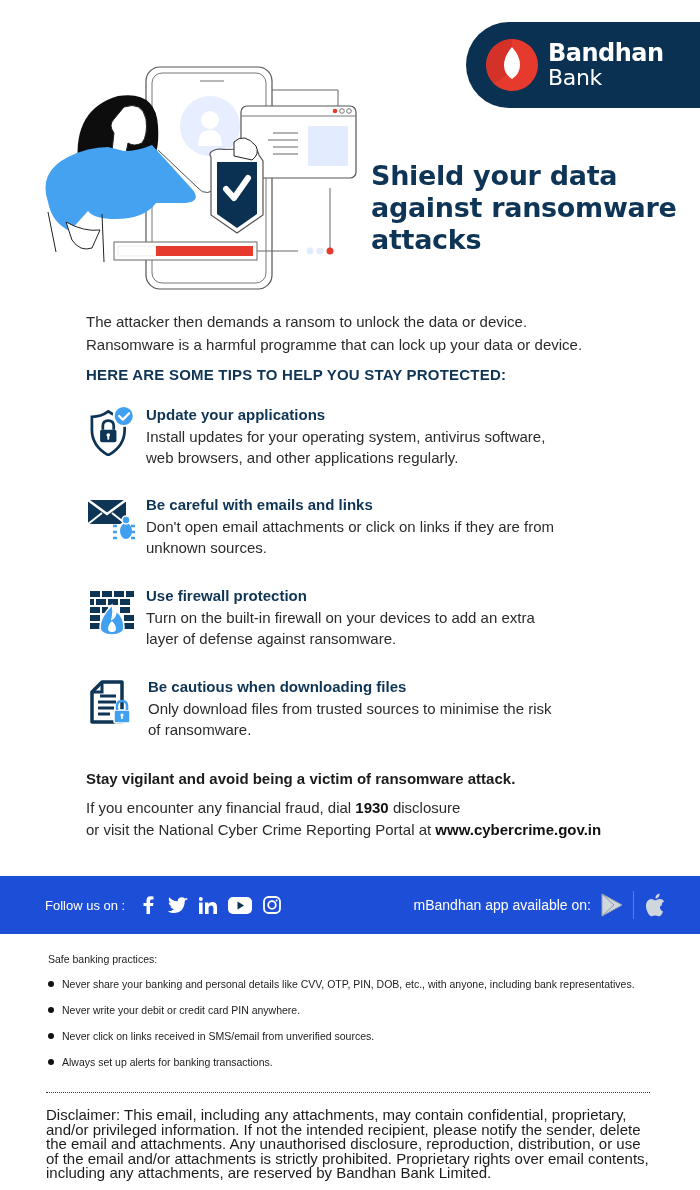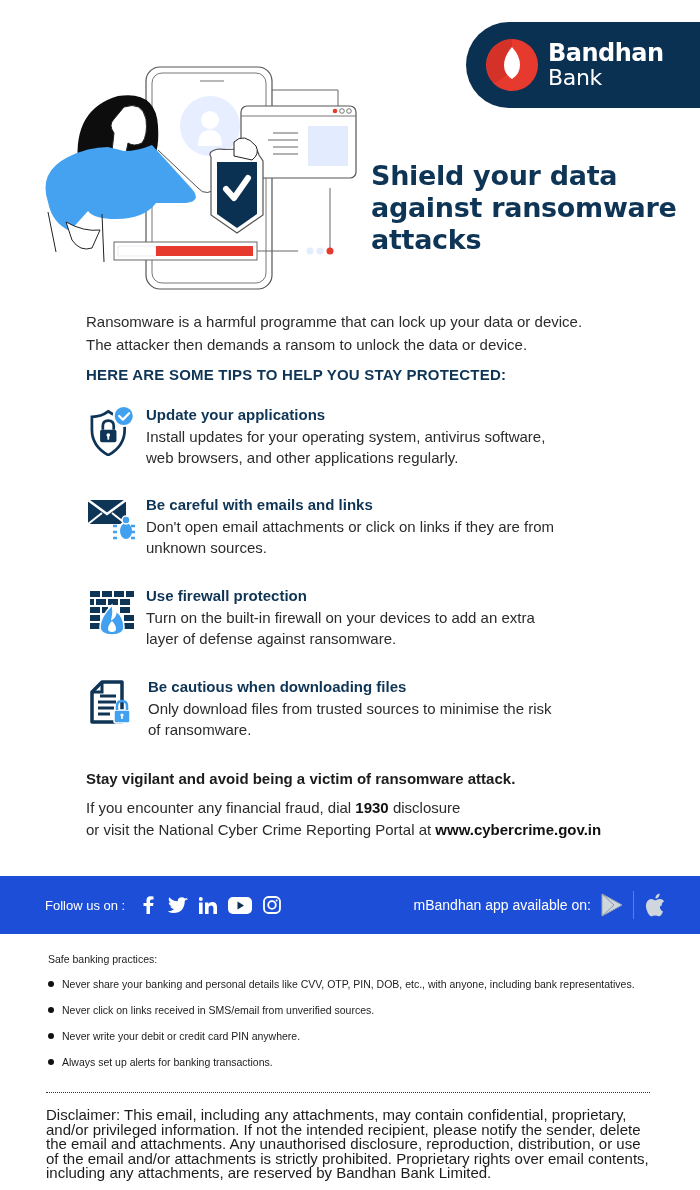--- a/index.html
+++ b/index.html
@@ -127,22 +127,22 @@
     <div class="logo-text">
       <span class="l1">Bandhan</span>
       <span class="l2">Bank</span>
     </div>
   </div>
 
   <h1 class="headline">Shield your data against ransomware attacks</h1>
 </div>
 
 <div class="content">
+  <p class="intro">The attacker then demands a ransom to unlock the data or device.</p>
   <p class="intro">Ransomware is a harmful programme that can lock up your data or device.</p>
-  <p class="intro">The attacker then demands a ransom to unlock the data or device.</p>
   <p class="tips-heading">HERE ARE SOME TIPS TO HELP YOU STAY PROTECTED:</p>
 </div>
 
 <div class="tip" style="top:406px;">
   <svg class="ticon" viewBox="0 0 50 55">
     <path d="M22 6 q8 6 18 6 v14 q0 18-18 28 q-18-10-18-28 v-14 q10 0 18-6 z" fill="#fff" stroke="#0f3556" stroke-width="3"></path>
     <rect x="13" y="26" width="18" height="14" rx="2" fill="#0f3556"></rect>
     <path d="M16 26 v-4 q0-6 6-6 q6 0 6 6 v4" fill="none" stroke="#0f3556" stroke-width="3"></path>
     <circle cx="22" cy="32" r="2" fill="#fff"></circle>
     <rect x="21" y="32" width="2" height="5" fill="#fff"></rect>
@@ -264,21 +264,21 @@
           <path d="M16.5 12.7 q0-3 2.6-4.4 q-1.5-2.2-4-2.3 q-1.6-0.1-3.2 0.8 q-0.9 0.5-1.5 0.5 q-0.7 0-1.7-0.5 q-1.3-0.7-2.6-0.7 q-2.6 0.1-4 2.4 q-1.9 3.1-0.6 7.9 q1 3.3 2.8 5.6 q1 1.3 2.1 1.3 q0.8 0 1.8-0.5 q1-0.4 2-0.4 q1 0 1.9 0.4 q1.1 0.5 1.9 0.5 q1.3 0 2.3-1.5 q1.1-1.6 1.7-3.4 q-1.5-0.6-2.3-2 q-0.8-1.2-0.8-3 z M13.4 4.3 q1.4-1.8 1.2-3.8 q-1.7 0.1-3 1.4 q-1.4 1.5-1.2 3.7 q1.8 0.1 3-1.3 z" fill="#cfd6de"></path>
         </svg>
     </span>
   </div>
 </div>
 
 <div class="practices">
   <p class="ptitle">Safe banking practices:</p>
   <ul>
     <li>Never share your banking and personal details like CVV, OTP, PIN, DOB, etc., with anyone, including bank representatives.</li>
+    <li>Never write your debit or credit card PIN anywhere.</li>
     <li>Never click on links received in SMS/email from unverified sources.</li>
-    <li>Never write your debit or credit card PIN anywhere.</li>
     <li> Always set up alerts for banking transactions.</li>
   </ul>
 </div>
 
 <div class="divider"></div>
 
 <p class="disclaimer">Disclaimer: This email, including any attachments, may contain confidential, proprietary, and/or privileged information. If not the intended recipient, please notify the sender, delete the email and attachments. Any unauthorised disclosure, reproduction, distribution, or use of the email and/or attachments is strictly prohibited. Proprietary rights over email contents, including any attachments, are reserved by Bandhan Bank Limited.</p>
 
 </body></html>

